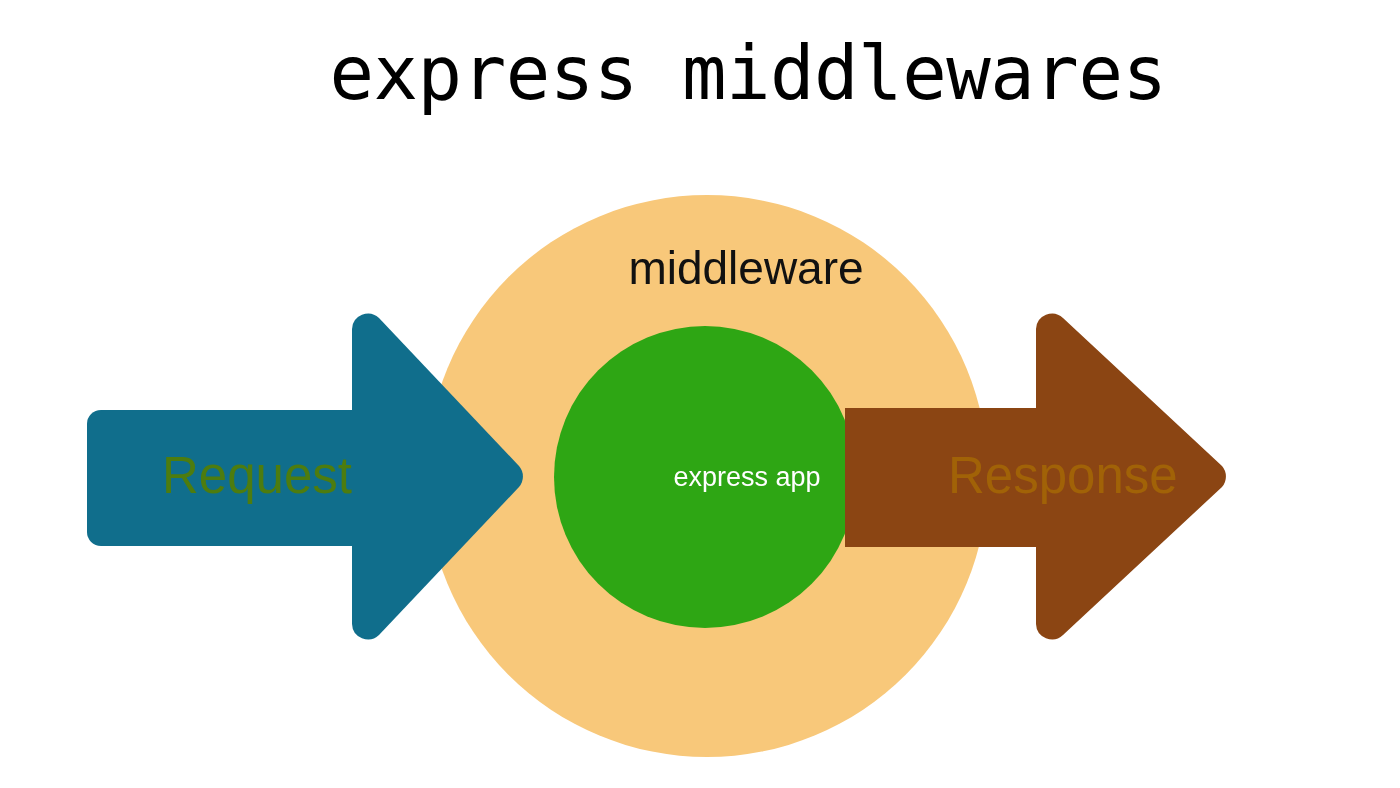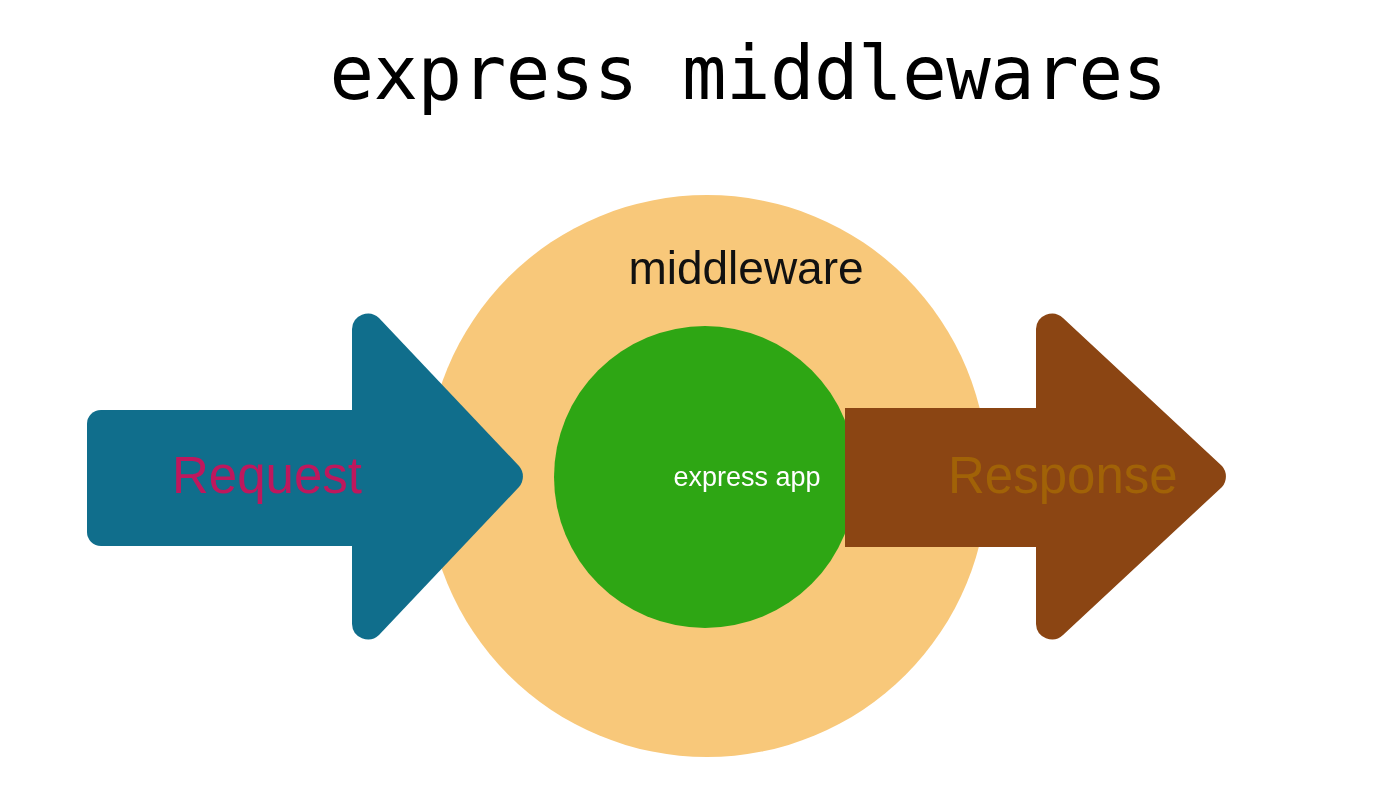--- a/index.html
+++ b/index.html
@@ -62,24 +62,24 @@
   #express-app-label {
     left: 0;
     top: 464px;
     width: 1400px;
     text-align: center;
     transform: translateX(-1px);
     font-size: 27px;
     color: #ffffff;
   }
   #request-label {
-    left: 124px;
+    left: 114px;
     top: 450px;
     font-size: 51px;
-    color: #be185d;
+    color: #4d7c0f;
   }
   #response-label {
     left: 900px;
     top: 450px;
     font-size: 51px;
     color: #a16207;
   }
 </style>
 </head>
 <body>

